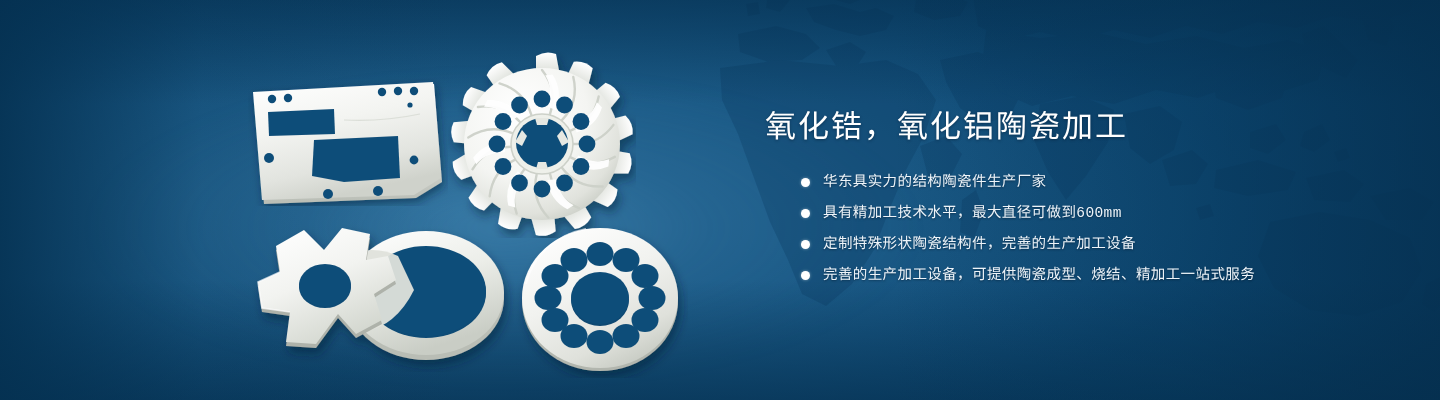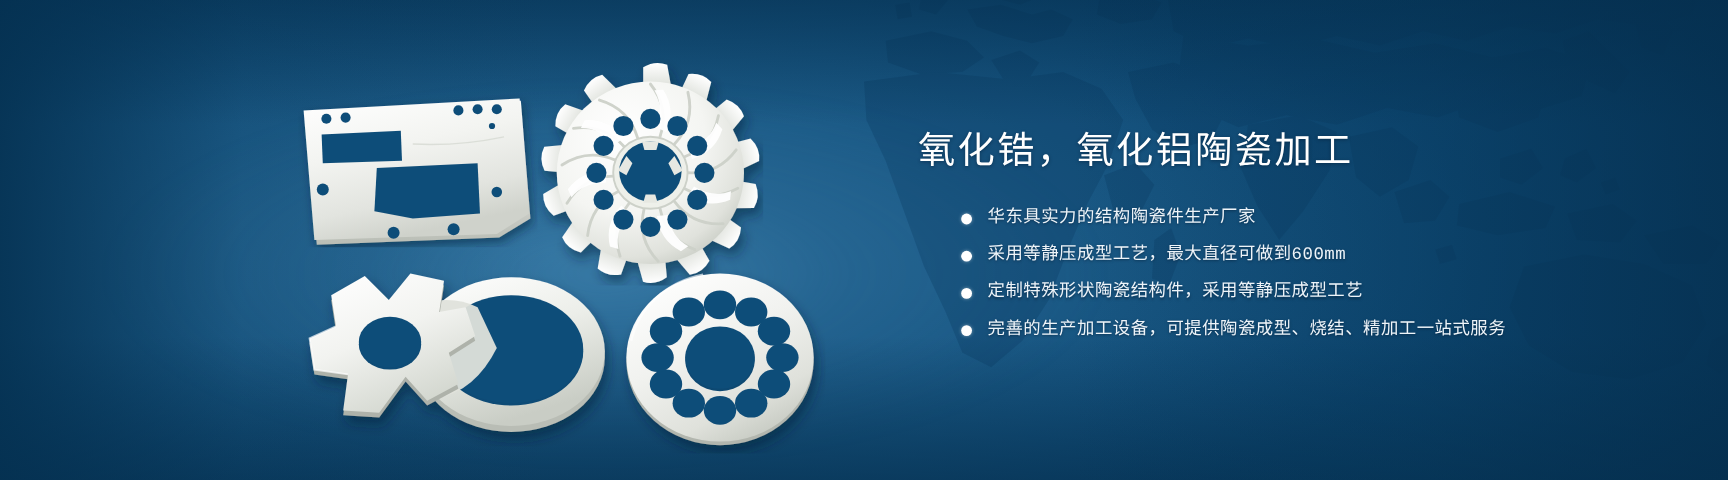--- a/index.html
+++ b/index.html
@@ -378,26 +378,26 @@
 
     <ul class="bullets">
 
       <li class="bullet">
         <span class="dot"></span>
         <span class="btext">华东具实力的结构陶瓷件生产厂家</span>
       </li>
 
       <li class="bullet">
         <span class="dot"></span>
-        <span class="btext">采用等静压成型工艺，最大直径可做到600mm</span>
+        <span class="btext">具有精加工技术水平，最大直径可做到600mm</span>
       </li>
 
       <li class="bullet">
         <span class="dot"></span>
-        <span class="btext">定制特殊形状陶瓷结构件，采用等静压成型工艺</span>
+        <span class="btext">定制特殊形状陶瓷结构件，完善的生产加工设备</span>
       </li>
 
       <li class="bullet">
         <span class="dot"></span>
         <span class="btext">完善的生产加工设备，可提供陶瓷成型、烧结、精加工一站式服务</span>
       </li>
 
     </ul>
   </div>
 

